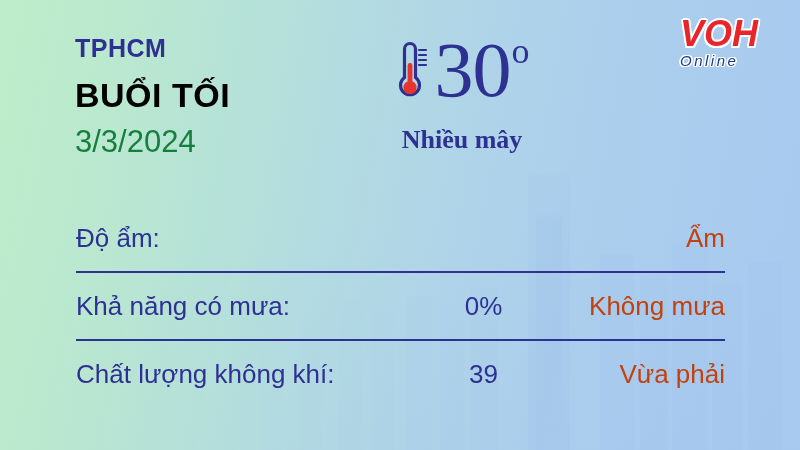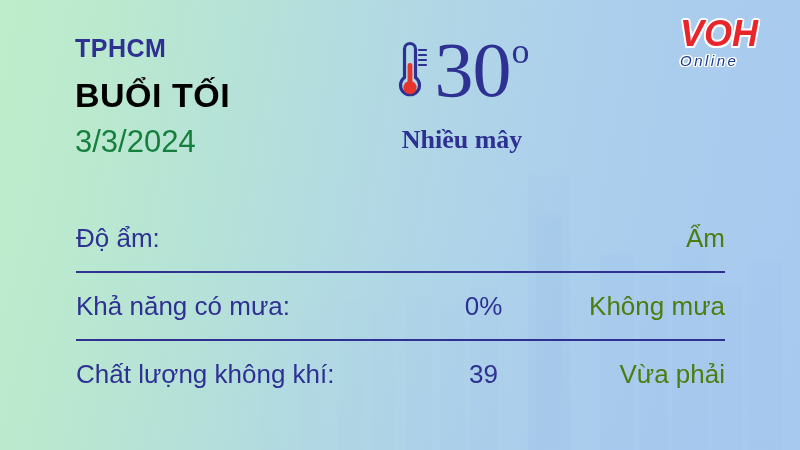--- a/index.html
+++ b/index.html
@@ -195,21 +195,21 @@
   }
   .d-value {
     flex: 0 0 145px;
     font-size: 26px;
     color: #2e3192;
     text-align: center;
   }
   .d-status {
     flex: 1 1 auto;
     font-size: 26px;
-    color: #4d7c0f;
+    color: #c2410c;
     text-align: right;
     white-space: nowrap;
   }
 </style>
 </head>
 <body>
 
 <div class="widget">
 
   <div class="bg-photo"></div>

